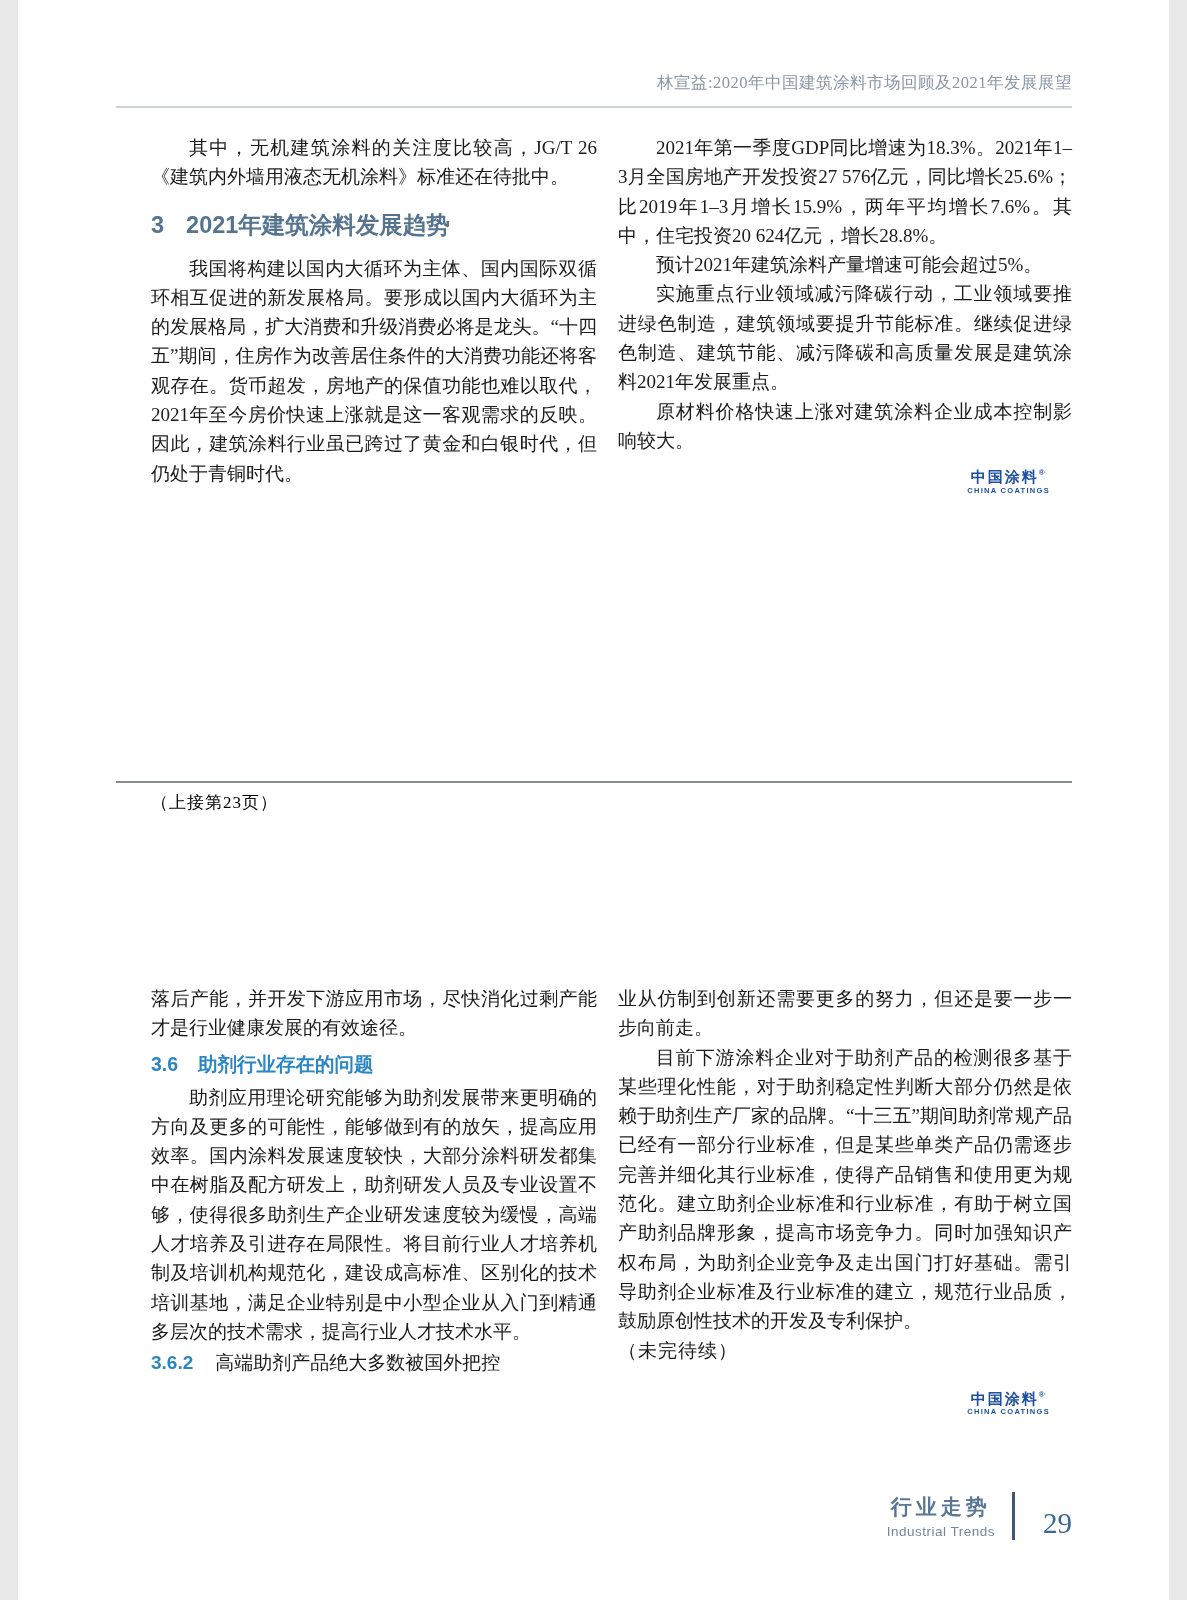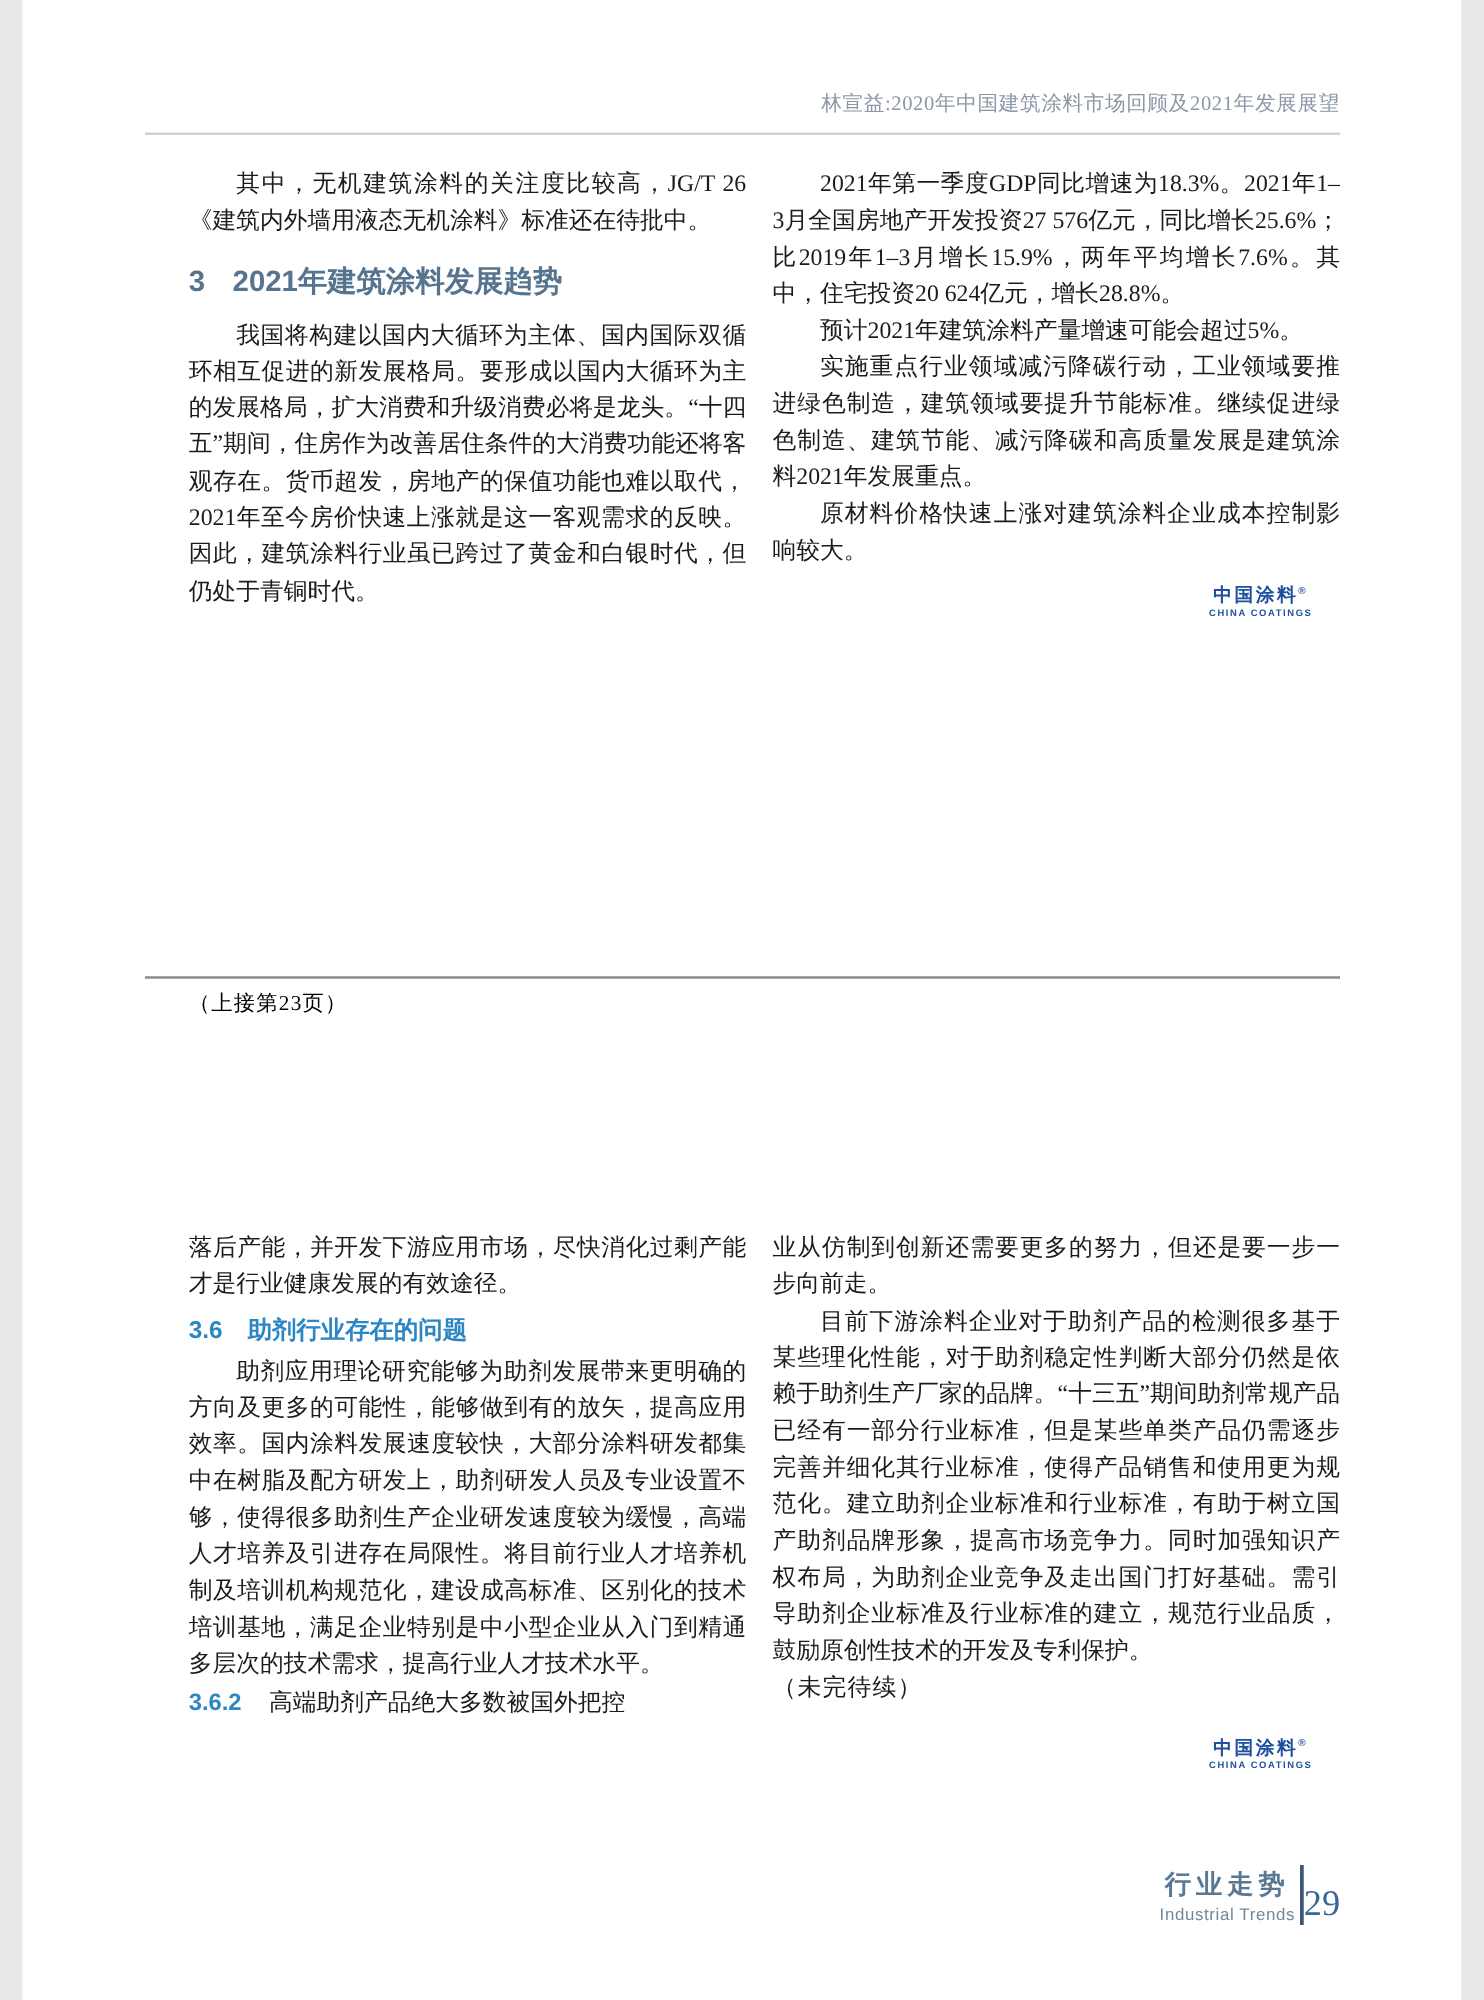--- a/index.html
+++ b/index.html
@@ -92,34 +92,34 @@
     padding-right:14px;
     font-size:17.5px;
     letter-spacing:1px;
     margin-top:4px;
   }
   
   .footer{
     position:absolute;top:1492px;right:97px;
     display:flex;align-items:center;
   }
-  .footer .labels{text-align:center;padding-right:4px;}
+  .footer .labels{text-align:center;padding-right:17px;}
   .footer .cn{
     font-family:"Liberation Sans","DejaVu Sans",sans-serif;
     font-weight:bold;font-size:21px;color:#5a7894;letter-spacing:4px;
   }
   .footer .en{
     font-family:Liberation Sans, sans-serif;
     font-size:13.5px;color:#73879b;margin-top:3px;letter-spacing:.5px;
   }
   .footer .bar{width:3px;height:48px;background:#3f5878;}
   .footer .pg{
     font-family:"Liberation Serif","DejaVu Serif",serif;
     font-size:29px;color:#3b6795;
-    align-self:flex-end;
+    padding-left:12px;align-self:flex-end;margin-left:16px;
   }
 </style>
 </head>
 <body>
 
 <div id="page">
 
   <div class="hdr">
     <span>林宣益:2020年中国建筑涂料市场回顾及2021年发展展望</span>
   </div>

